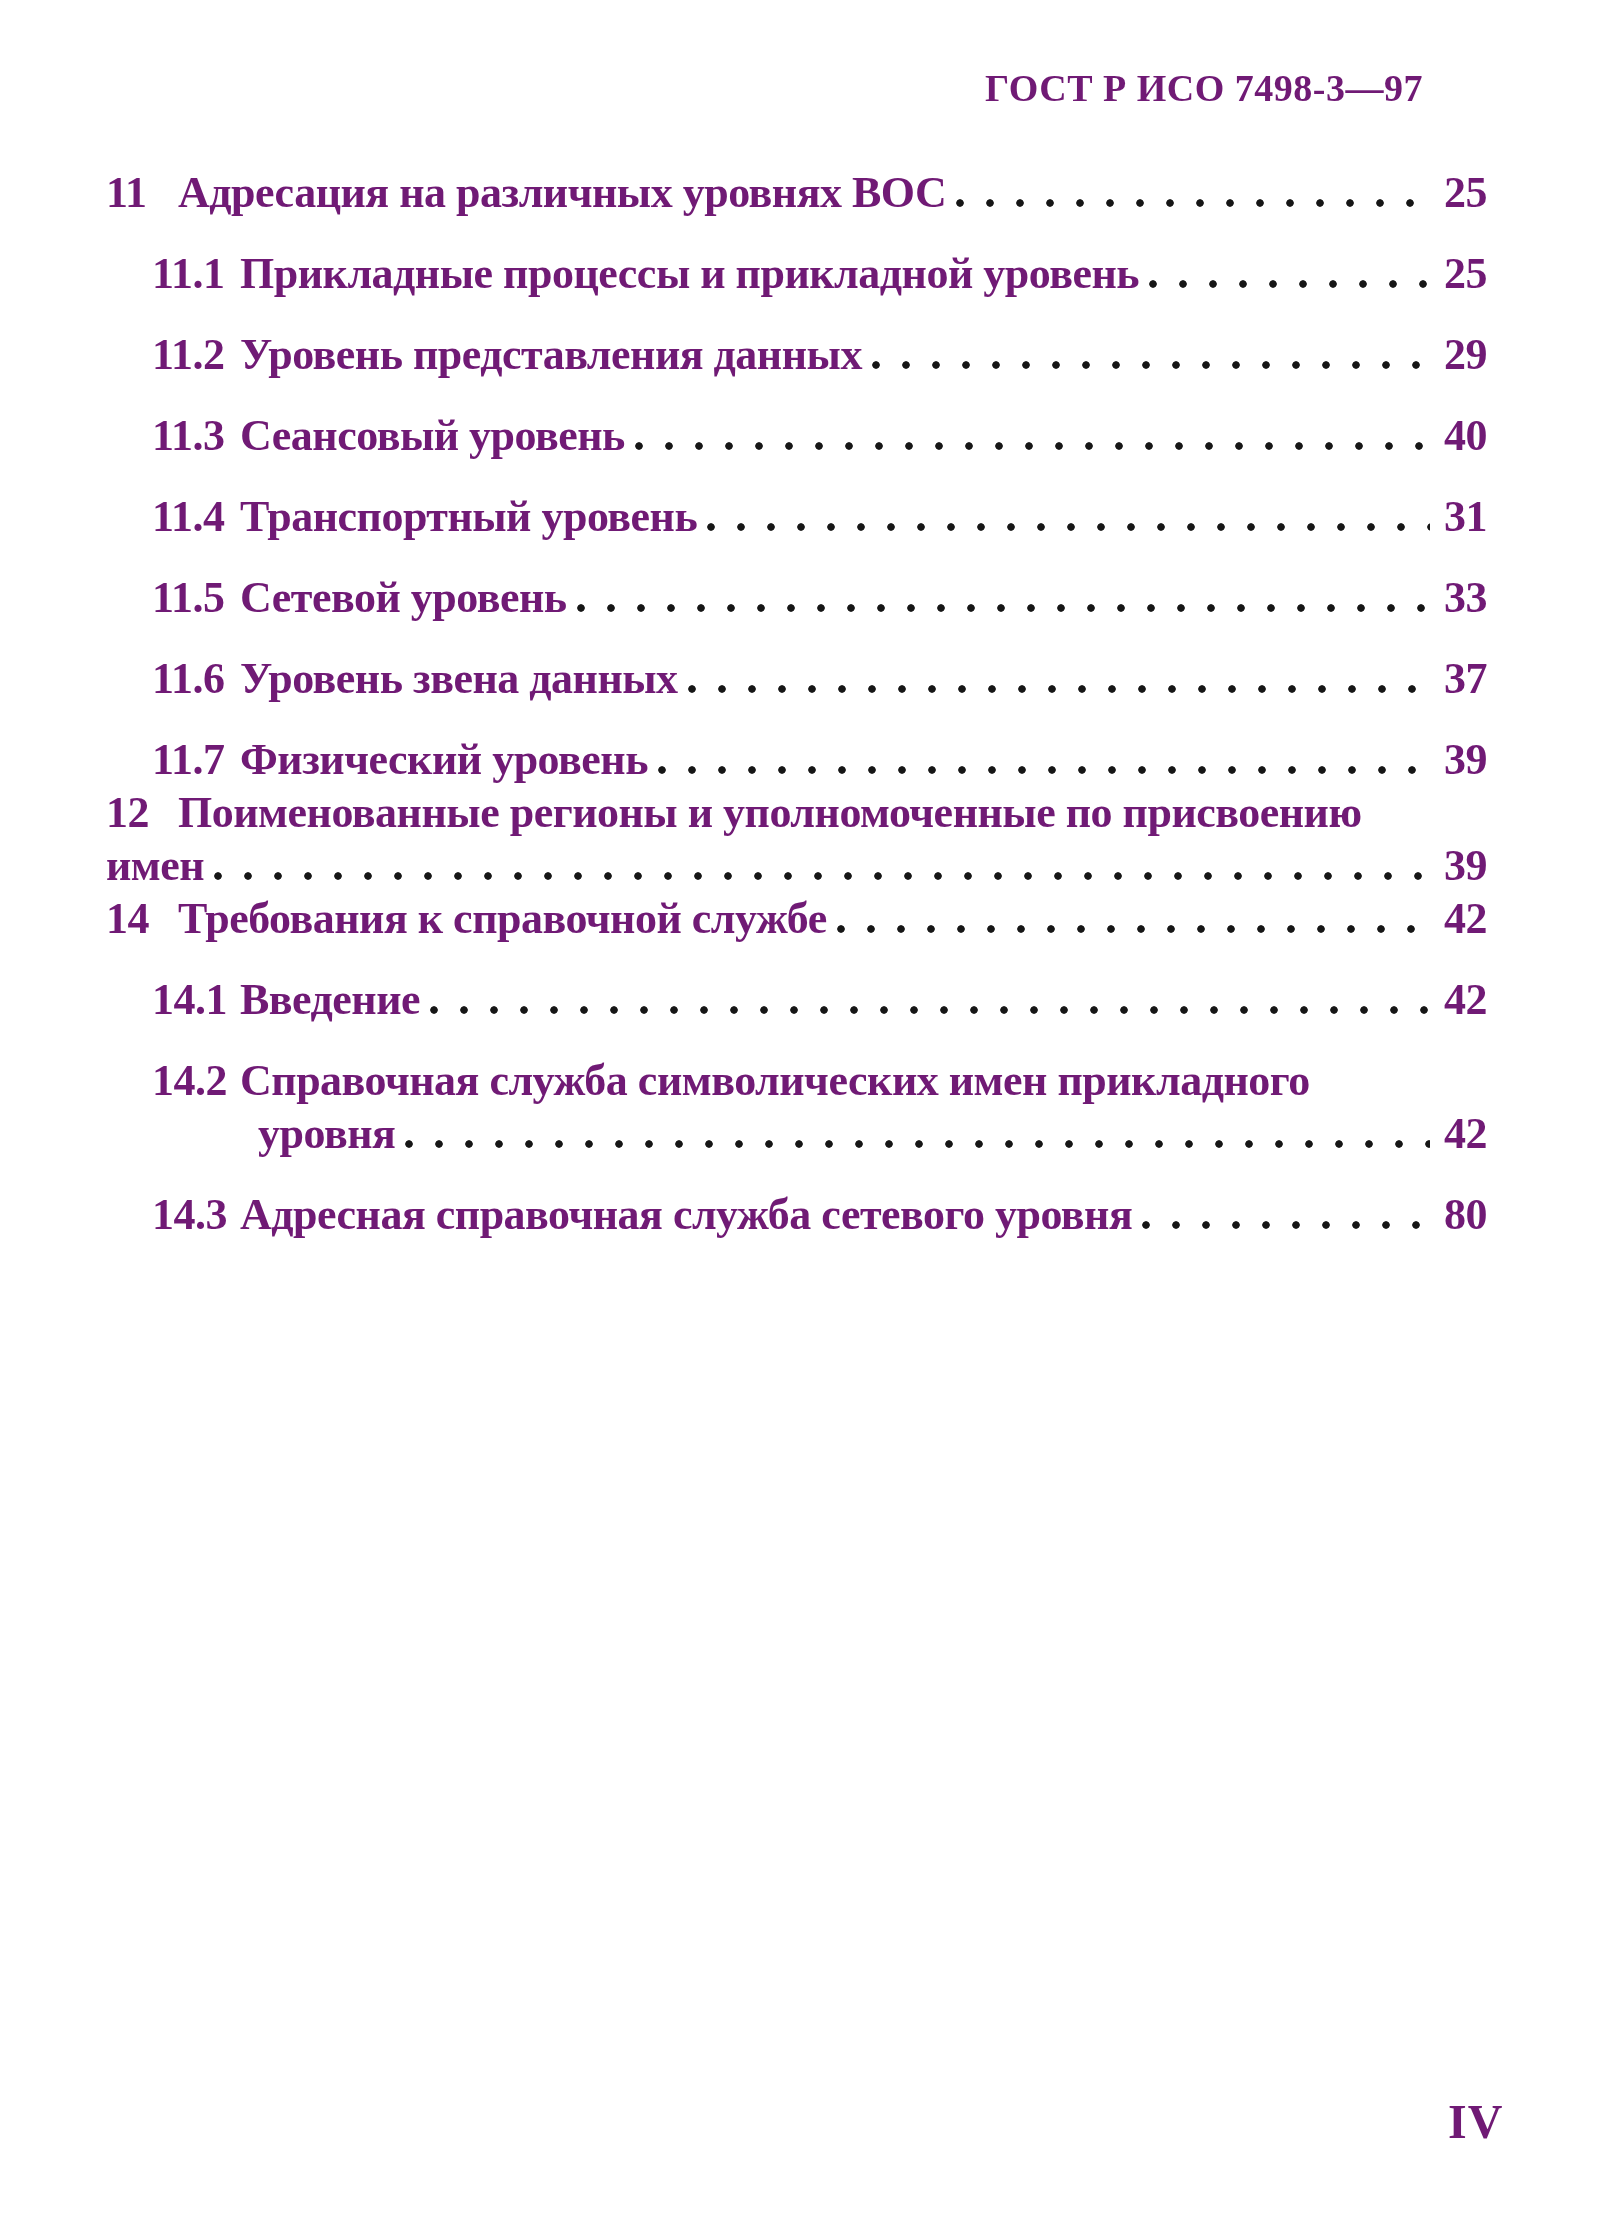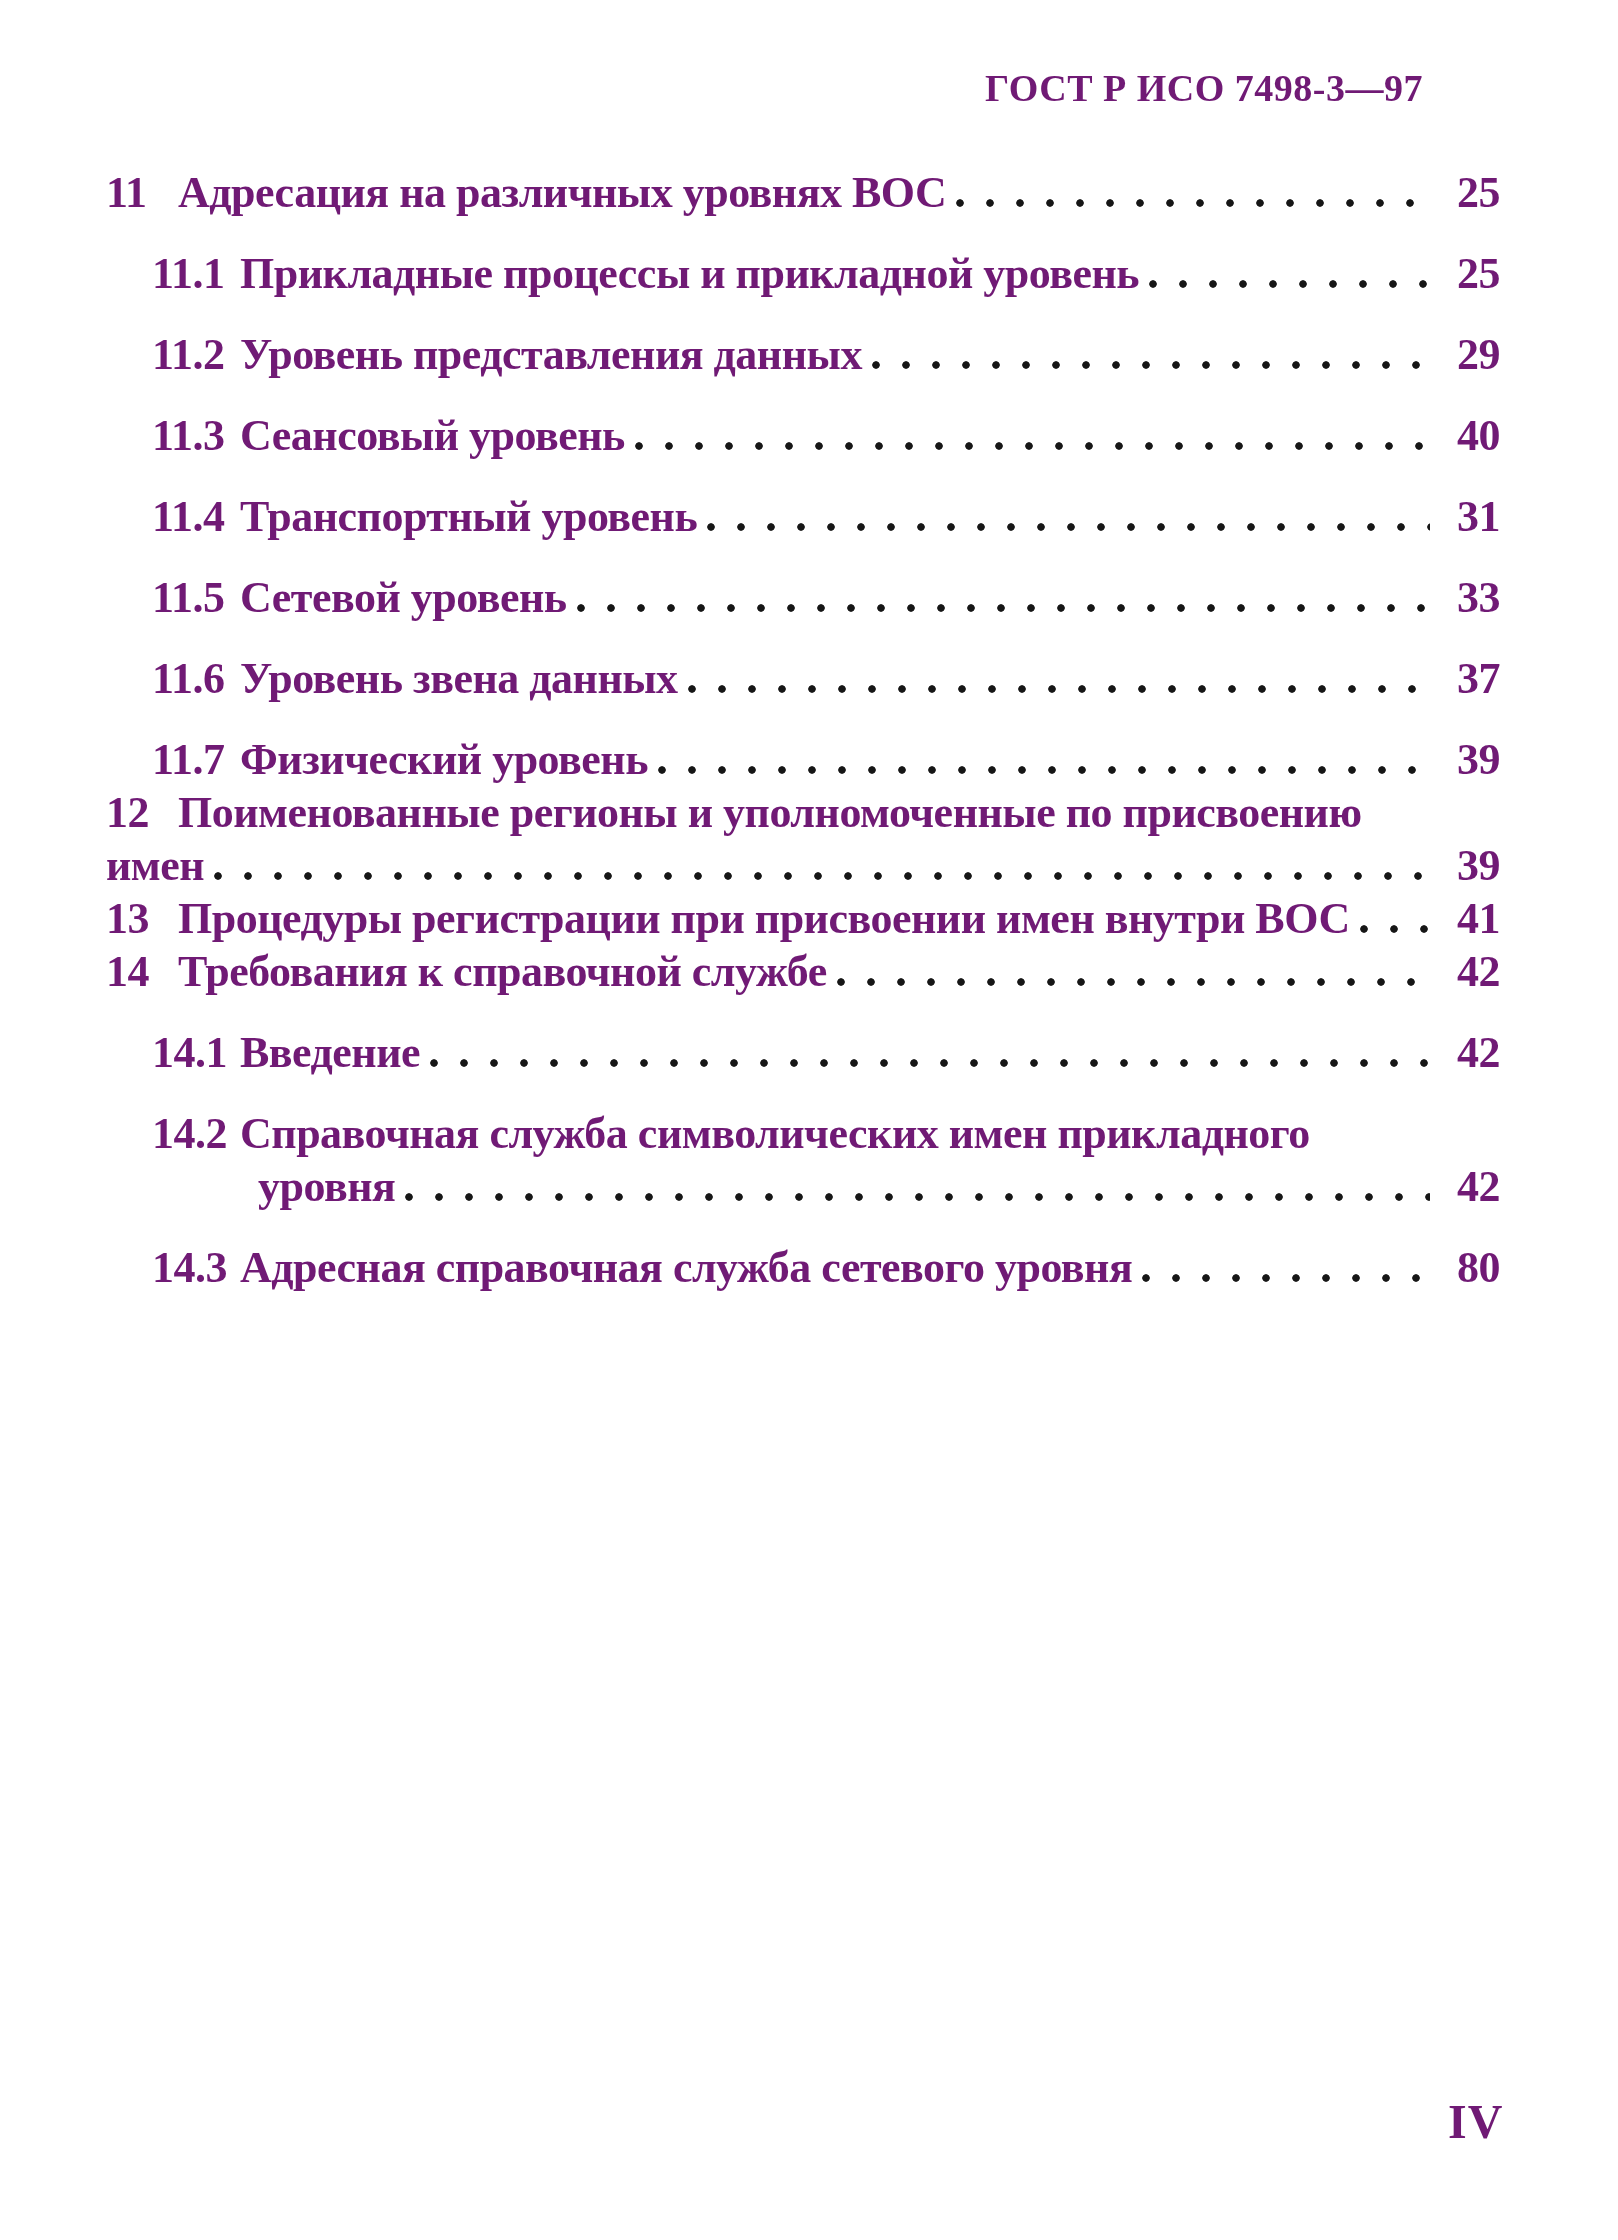--- a/index.html
+++ b/index.html
@@ -55,21 +55,20 @@
     height: 8px;
     margin: 0 14px 12px 10px;
     background-image: radial-gradient(circle at 4px 4px, #161616 3.4px, rgba(0,0,0,0) 4.1px);
     background-size: 30px 8px;
     background-repeat: repeat-x;
     background-position: left bottom;
   }
   .page-num {
     flex: 0 0 auto;
     min-width: 56px;
-    text-align: right;
   }
   .footer-roman {
     position: absolute;
     left: 1448px;
     top: 2094px;
     font-size: 48px;
     font-weight: 700;
     letter-spacing: 1px;
   }
 </style>
@@ -142,26 +141,20 @@
 
   </div>
 
   <div class="row cont1">
 
     <span class="title">имен</span>
     <span class="leader"></span>
     <span class="page-num">39</span>
   </div>
 
-  <div class="row l1">
-    <span class="num">13</span>
-    <span class="title">Процедуры регистрации при присвоении имен внутри ВОС</span>
-    <span class="leader"></span>
-    <span class="page-num">41</span>
-  </div>
 
   <div class="row l1">
     <span class="num">14</span>
     <span class="title">Требования к справочной службе</span>
     <span class="leader"></span>
     <span class="page-num">42</span>
   </div>
 
   <div class="row l2">
     <span class="num">14.1</span>

